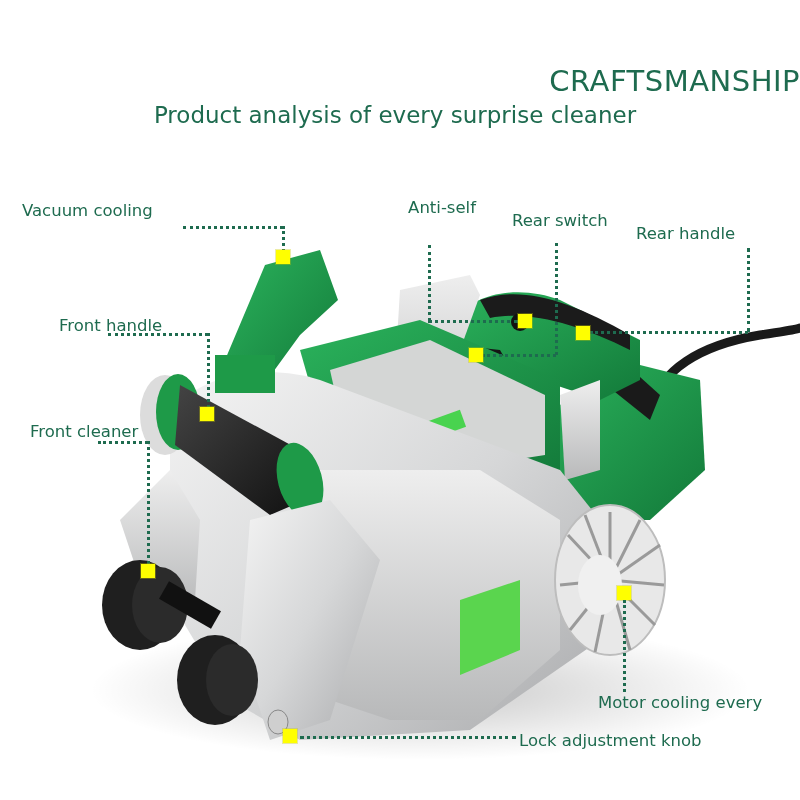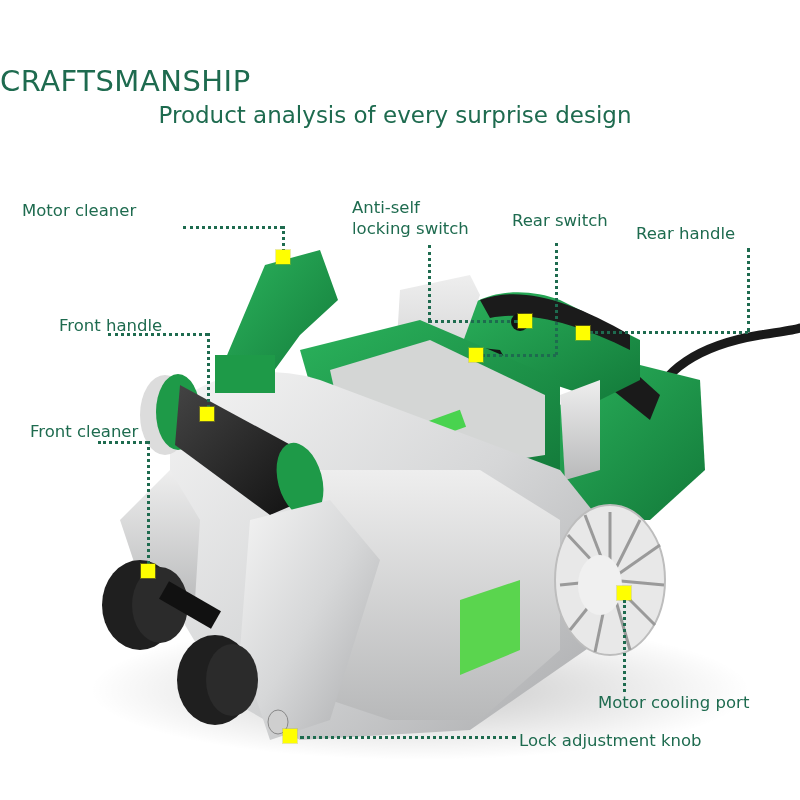--- a/index.html
+++ b/index.html
@@ -1,35 +1,35 @@
 <!DOCTYPE html>
 <html><head>
 <meta charset="utf-8">
 <style>
   html, body { margin: 0; padding: 0; background: #ffffff; }
   body { width: 800px; height: 800px; position: relative; overflow: hidden;
          font-family: "DejaVu Sans", "Liberation Sans", sans-serif; color: #1e6b4f; }
-  .title { position: absolute; left: 0; width: 800px; top: 64px; text-align: left;
+  .title { position: absolute; left: 0; width: 800px; top: 64px; text-align: right;
            font-size: 29px; letter-spacing: 0.5px; color: #1e6b4f; font-weight: normal; }
   .subtitle { position: absolute; left: 0; width: 790px; top: 102px; text-align: center;
               font-size: 23px; color: #1e6b4f; }
   .product { position: absolute; left: 0; top: 0; width: 800px; height: 800px; }
   .label { position: absolute; font-size: 16.5px; line-height: 21px; color: #1e6b4f;
            white-space: nowrap; cursor: default; }
-  .label.center { text-align: left; }
+  .label.center { text-align: right; }
   .dots-h { position: absolute; height: 0; border-top: 3px dotted #1e6b4f; }
   .dots-v { position: absolute; width: 0; border-left: 3px dotted #1e6b4f; }
   .marker { position: absolute; width: 14px; height: 14px; background: #ffff00;
             box-shadow: 0 0 0 1px rgba(200,200,0,0.35); }
 </style>
 </head>
 <body>
 
 <div class="title">CRAFTSMANSHIP</div>
-<div class="subtitle">Product analysis of every surprise design</div>
+<div class="subtitle">Product analysis of every surprise cleaner</div>
 
 <svg class="product" viewBox="0 0 800 800" xmlns="http://www.w3.org/2000/svg">
   <defs>
     <linearGradient id="silver" x1="0" y1="0" x2="1" y2="1">
       <stop offset="0" stop-color="#f4f4f4"></stop>
       <stop offset="0.5" stop-color="#d6d7d8"></stop>
       <stop offset="1" stop-color="#a9aaac"></stop>
     </linearGradient>
     <linearGradient id="silver2" x1="0" y1="0" x2="0" y2="1">
       <stop offset="0" stop-color="#eeeeee"></stop>
@@ -107,31 +107,30 @@
   <ellipse cx="160" cy="605" rx="28" ry="38" fill="#2b2b2b"></ellipse>
   <rect x="160" y="595" width="60" height="20" fill="#111" transform="rotate(30 190 605)"></rect>
   <ellipse cx="215" cy="680" rx="38" ry="45" fill="#1f1f1f"></ellipse>
   <ellipse cx="232" cy="680" rx="26" ry="36" fill="#2b2b2b"></ellipse>
 
   <ellipse cx="278" cy="722" rx="10" ry="12" fill="#cfcfcf" stroke="#888" stroke-width="1"></ellipse>
 </svg>
 
 <div>
   <div class="label" style="left:22px; top:200px;">
-    <div>Motor cleaner</div>
+    <div>Vacuum cooling</div>
   </div>
   <div class="dots-h" style="left:183px; top:226px; width:100px;"></div>
   <div class="dots-v" style="left:282px; top:226px; height:26px;"></div>
   <div class="marker" style="left:276px; top:250px;"></div>
 </div>
 
 <div>
   <div class="label center" style="left:352px; top:197px; width:124px;">
     <div>Anti-self</div>
-    <div>locking switch</div>
   </div>
   <div class="dots-v" style="left:428px; top:245px; height:76px;"></div>
   <div class="dots-h" style="left:428px; top:320px; width:90px;"></div>
   <div class="marker" style="left:518px; top:314px;"></div>
 </div>
 
 <div>
   <div class="label" style="left:512px; top:210px;">Rear switch</div>
   <div class="dots-v" style="left:555px; top:243px; height:112px;"></div>
   <div class="dots-h" style="left:482px; top:354px; width:74px;"></div>
@@ -155,20 +154,20 @@
 <div>
   <div class="label" style="left:30px; top:421px;">Front cleaner</div>
   <div class="dots-h" style="left:98px; top:441px; width:50px;"></div>
   <div class="dots-v" style="left:147px; top:441px; height:123px;"></div>
   <div class="marker" style="left:141px; top:564px;"></div>
 </div>
 
 <div>
   <div class="marker" style="left:617px; top:586px;"></div>
   <div class="dots-v" style="left:623px; top:600px; height:92px;"></div>
-  <div class="label" style="left:598px; top:692px;">Motor cooling port</div>
+  <div class="label" style="left:598px; top:692px;">Motor cooling every</div>
 </div>
 
 <div>
   <div class="marker" style="left:283px; top:729px;"></div>
   <div class="dots-h" style="left:300px; top:736px; width:216px;"></div>
   <div class="label" style="left:519px; top:730px;">Lock adjustment knob</div>
 </div>
 
 </body></html>

